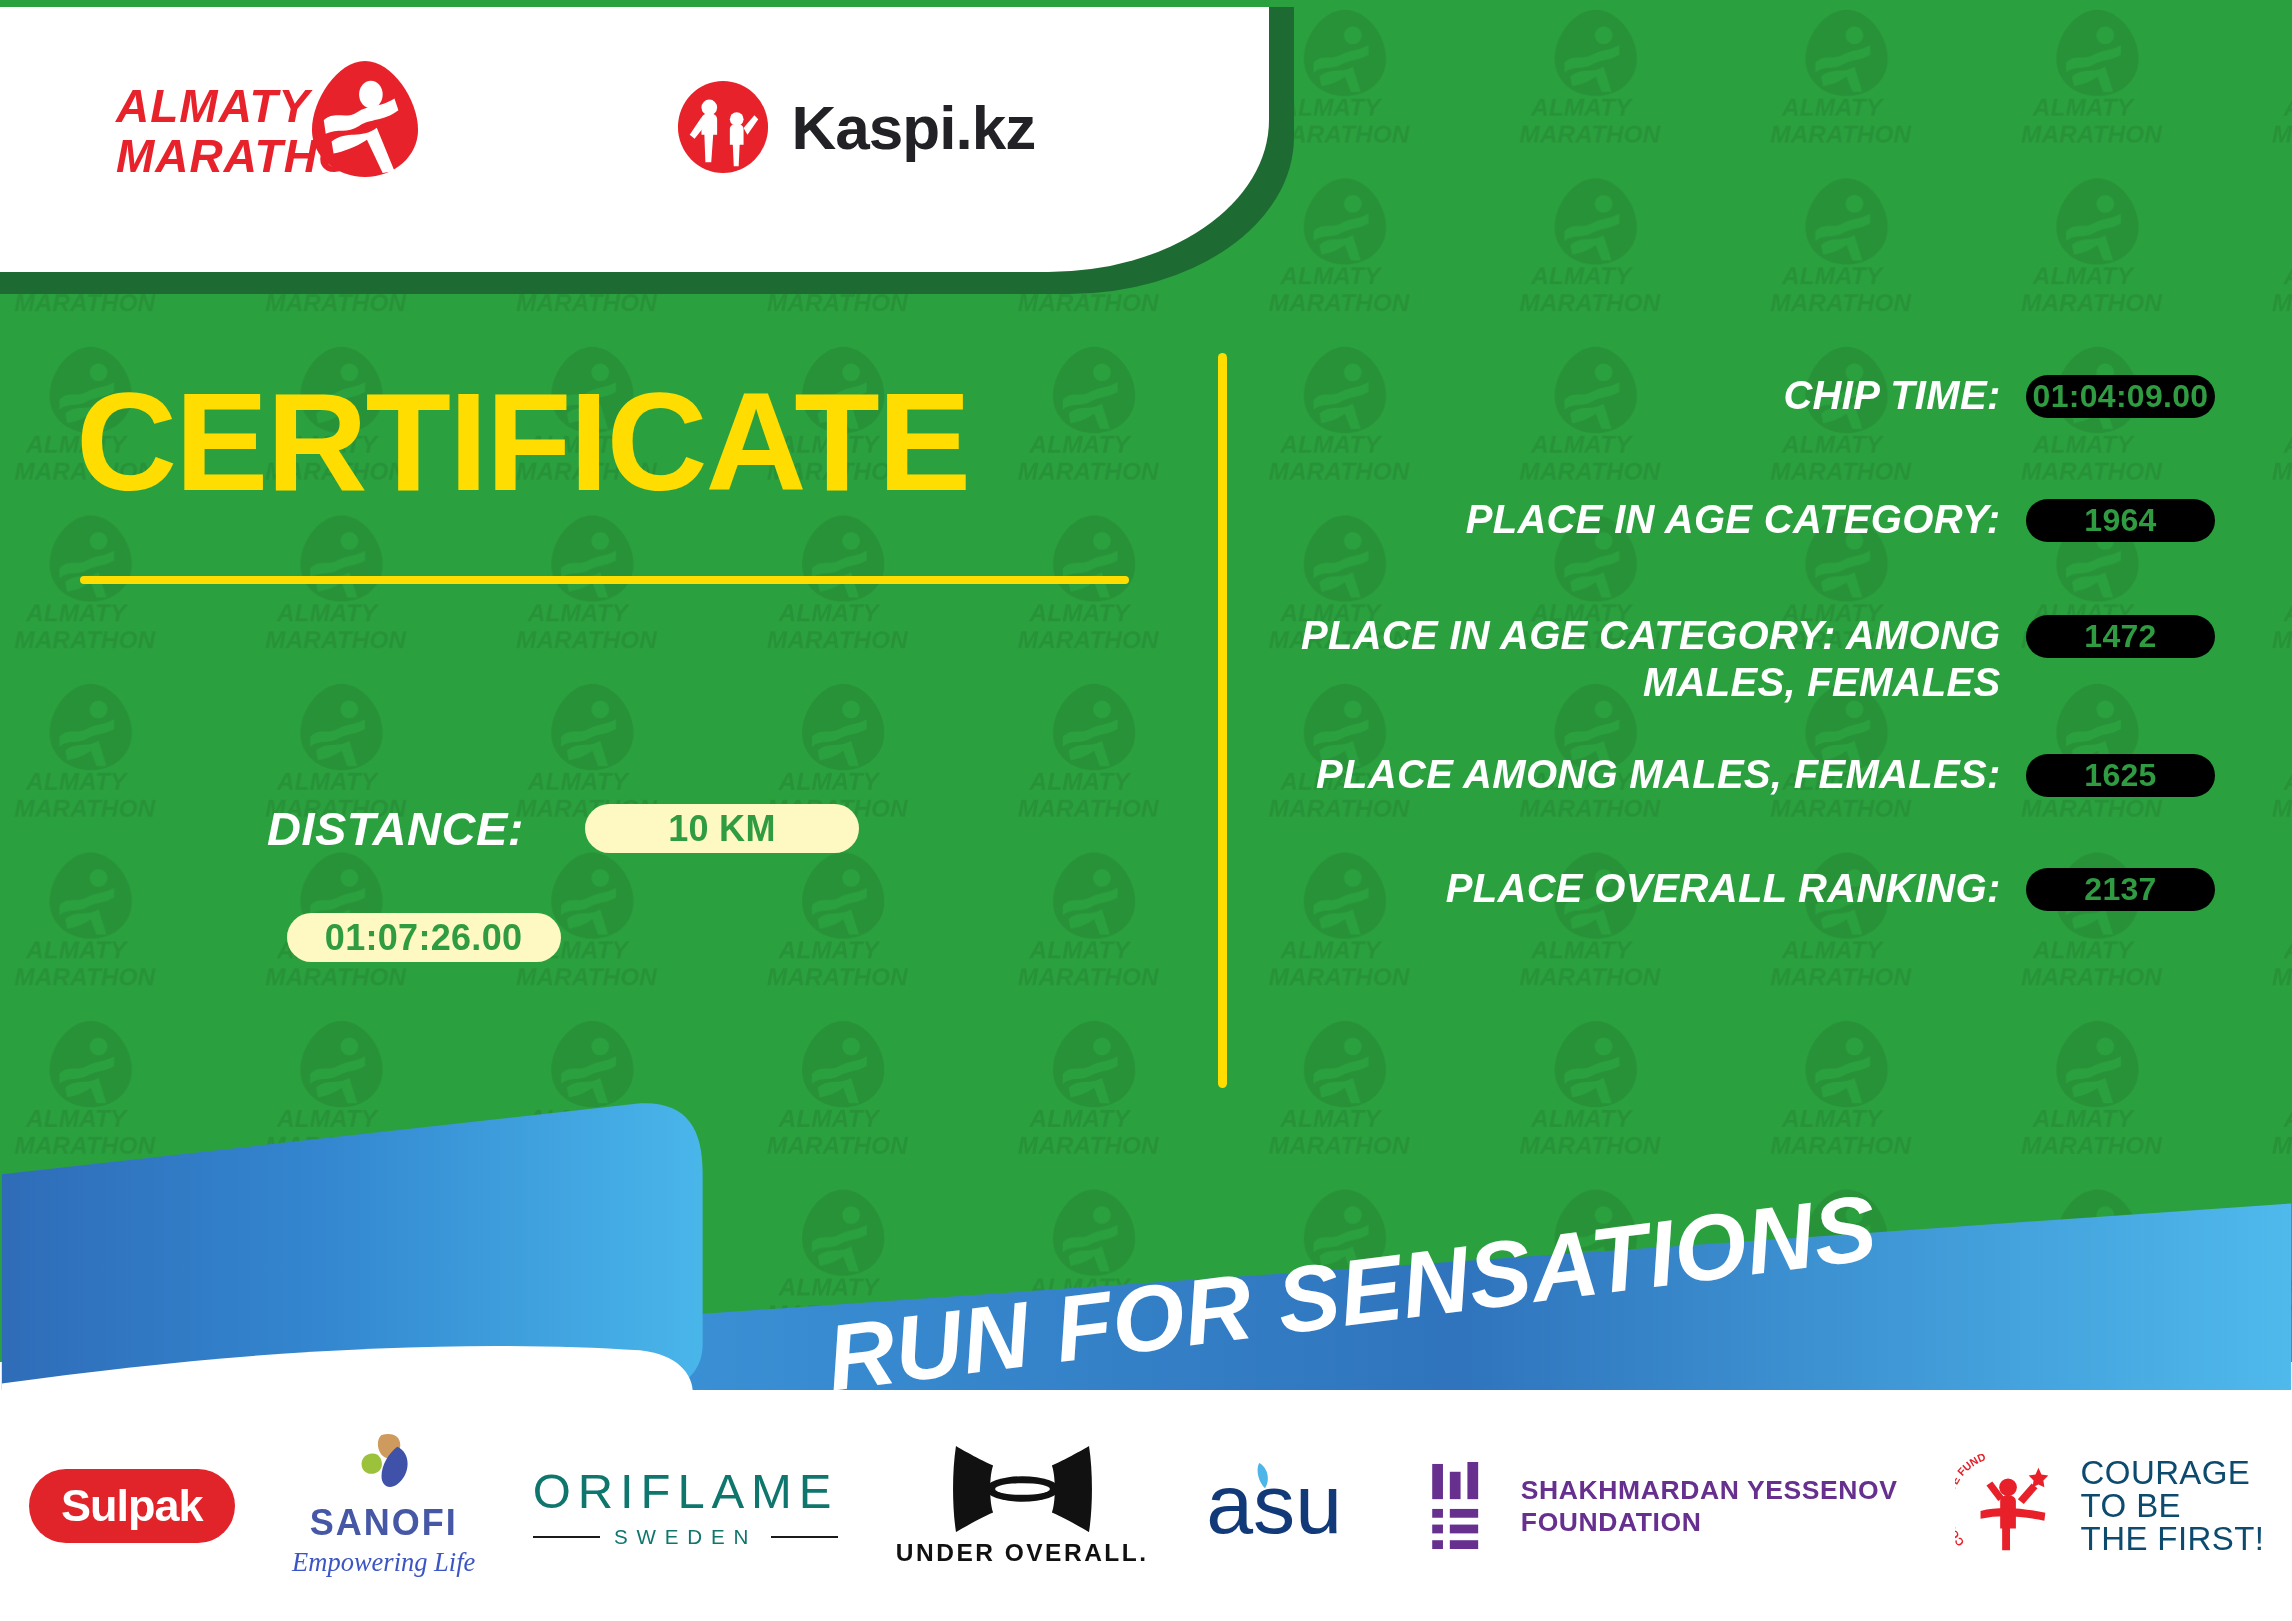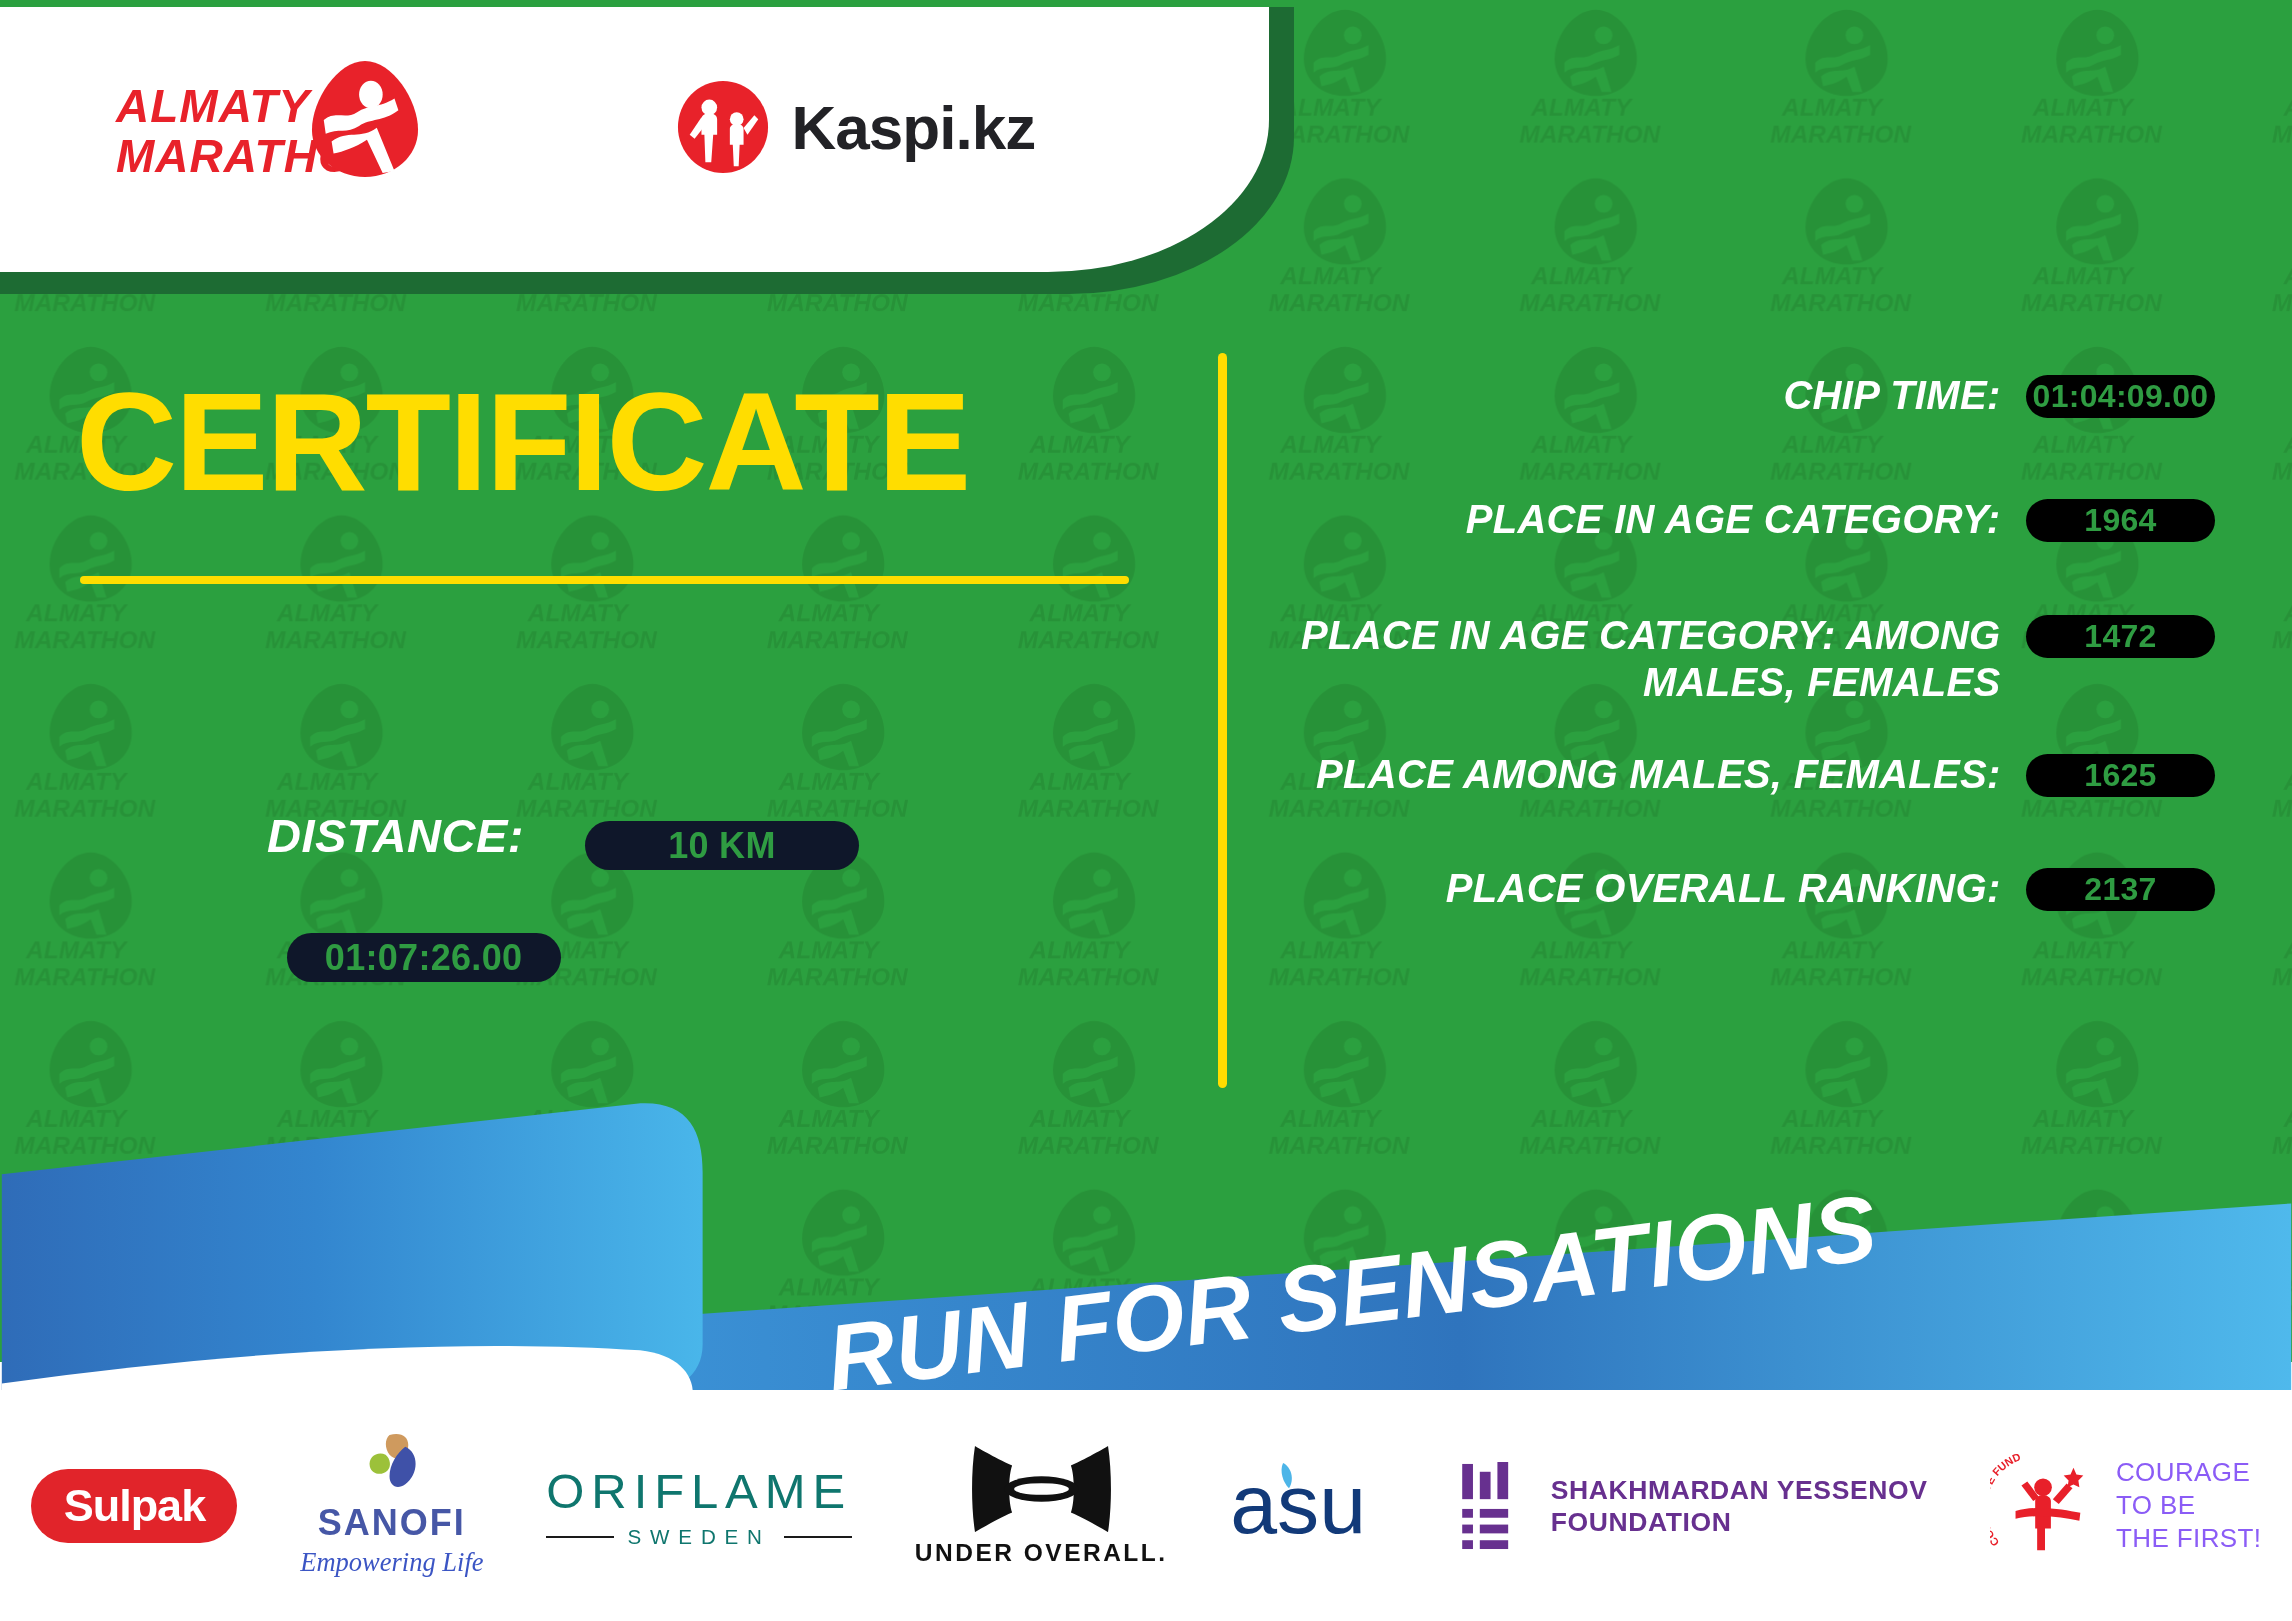--- a/index.html
+++ b/index.html
@@ -91,25 +91,24 @@
 
   
   .lrow{position:absolute;display:flex;align-items:center;}
   .lrow .lbl{
     font-size:47px;font-weight:bold;font-style:italic;letter-spacing:0.5px;
     font-family:"Liberation Sans",sans-serif;white-space:nowrap;
   }
   .lbl-white{color:#ffffff;}
   .lbl-yellow{color:#ffdd00;}
   .vpill{
-    background:#0f172a;border-radius:29px;height:49px;width:274px;
+    background:#fef9c3;border-radius:29px;height:49px;width:274px;
     display:flex;align-items:center;justify-content:center;
     color:#2f9c42;font-size:36px;font-weight:bold;letter-spacing:0.3px;
     font-family:"Liberation Sans",sans-serif;
-    margin-top:20px;
   }
 
   #row-distance{left:267px;top:801px;}
   #row-distance .vpill{margin-left:61px;}
   #row-finish{left:267px;top:913px;}
   #row-finish .vpill{margin-left:19.6px;}
 
   
   .divider{
     position:absolute;left:1218px;top:353px;width:8.8px;height:735px;
@@ -185,21 +184,21 @@
 
   .sp-asu{position:relative;}
 
   .sp-yessenov{display:flex;align-items:center;gap:23.5px;}
   .yes-mark{width:67px;height:88px;}
   .yes-text{color:#67308f;font-size:26.5px;font-weight:bold;line-height:32px;letter-spacing:0.6px;
     font-family:"Liberation Sans",sans-serif;}
 
   .sp-courage{display:flex;align-items:center;gap:15.7px;}
   .cour-mark{width:110px;height:108px;}
-  .cour-text{color:#8b5cf6;font-size:26px;line-height:33px;letter-spacing:0.4px;
+  .cour-text{color:#0c4a6e;font-size:33px;line-height:33px;letter-spacing:0.4px;
     font-family:"Liberation Sans",sans-serif;}
 </style>
 </head>
 <body>
 
 <div id="cert">
 
   <div class="green-field">
     <svg class="watermark" width="2293" height="1362" viewBox="0 0 2339 1390">
       <defs>

